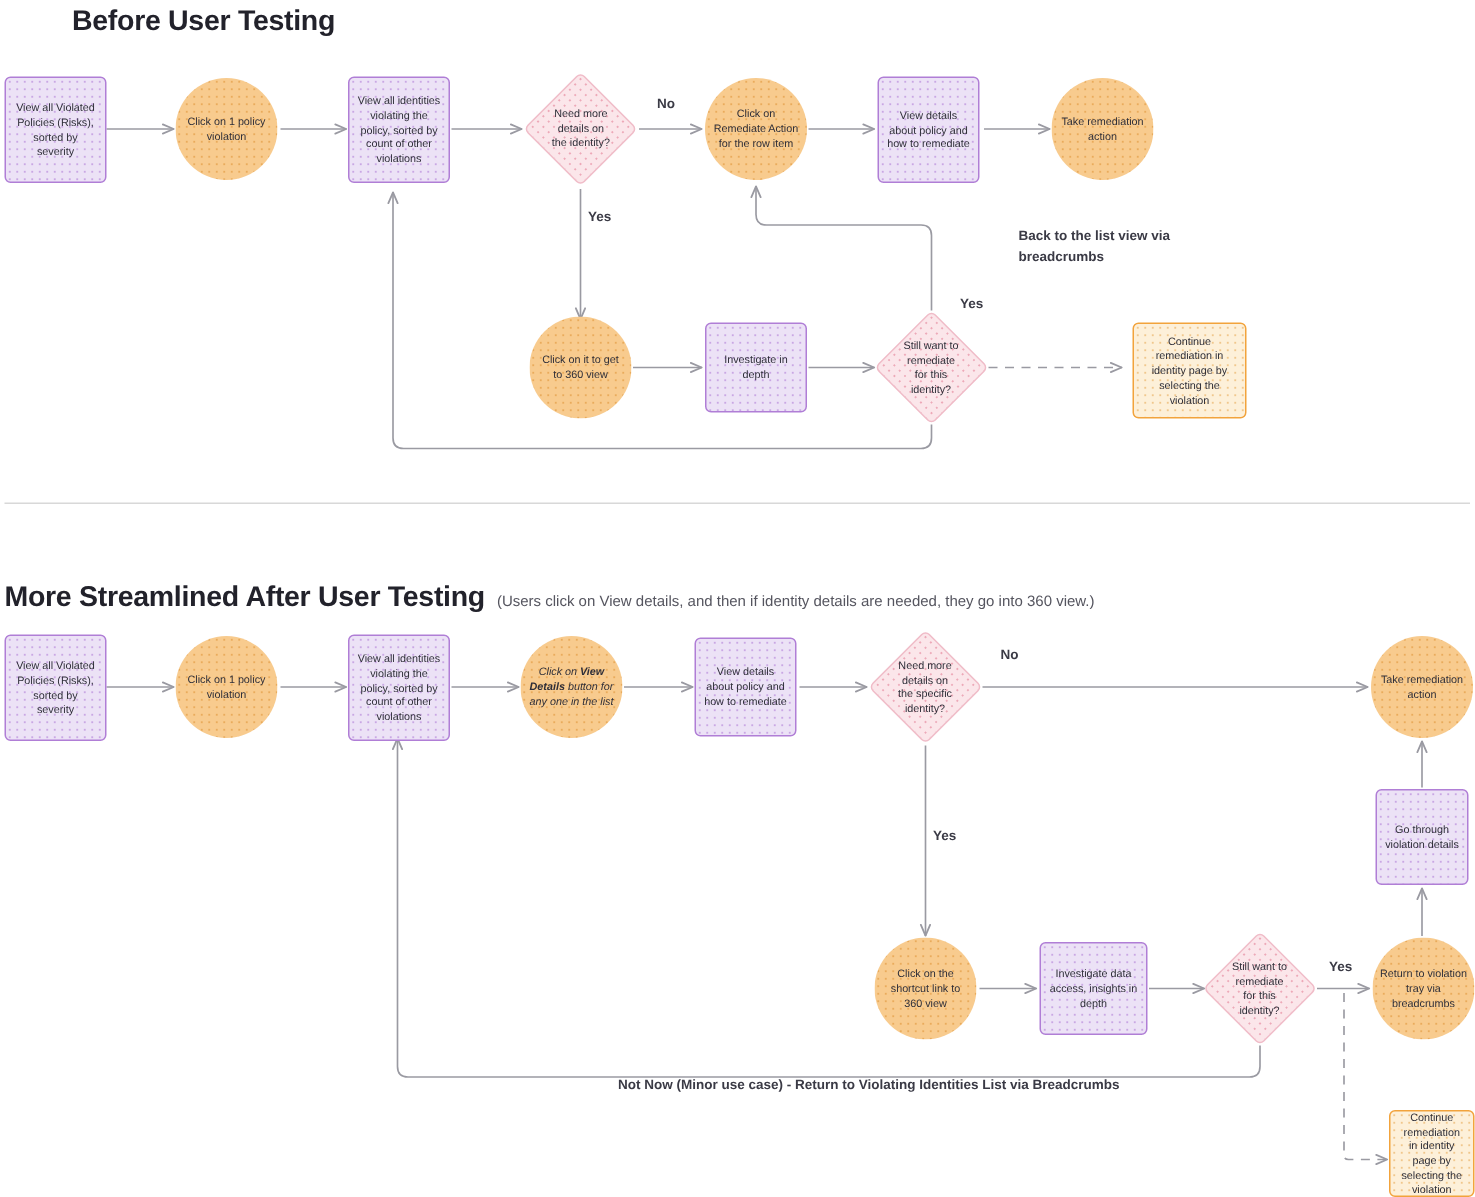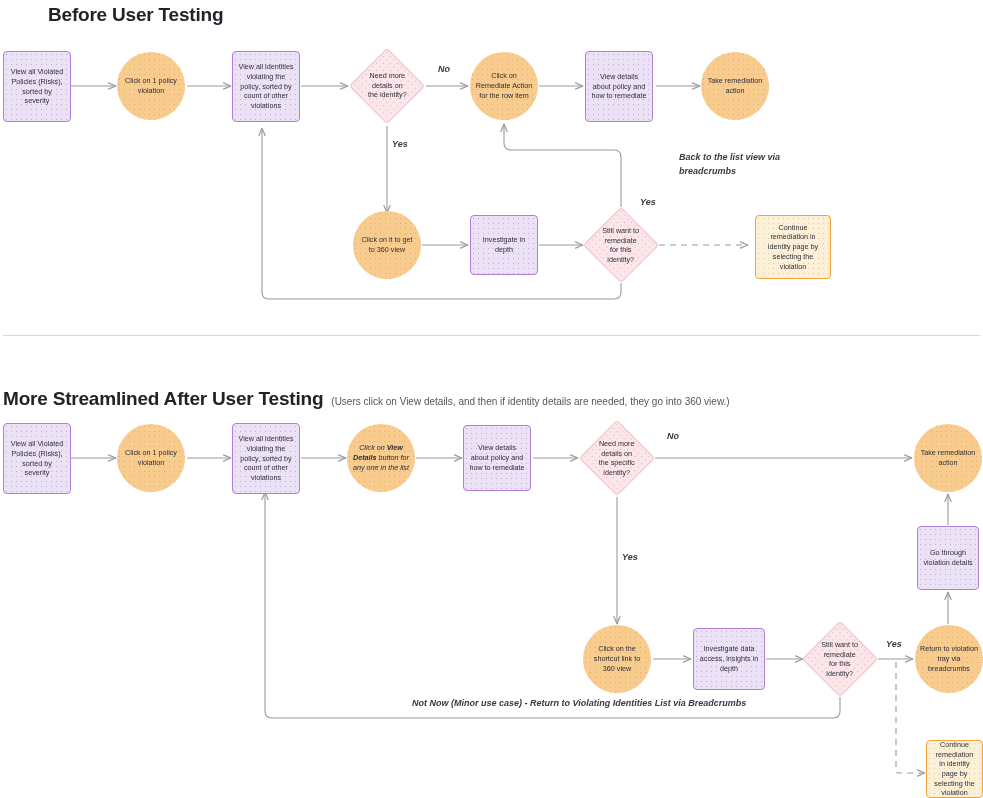--- a/index.html
+++ b/index.html
@@ -27,21 +27,21 @@
           background-size:5px 5px;}
   .diamond{background:#fbe6ea;border:1.4px solid #f0bcc8;
            background-image:radial-gradient(#eda9b8 .55px, transparent .6px);
            background-size:5px 5px;
            transform:rotate(45deg);border-radius:4px;}
   .diamond > span{transform:rotate(-45deg);width:110%;}
   .boxorange{border:1.6px solid #f2a33c;border-radius:4px;background:#fdf0d9;
              background-image:radial-gradient(#f0c78c .55px, transparent .6px);
              background-size:5px 5px;}
 
-  .elabel{position:absolute;font-size:9px;font-weight:700;color:#3a3a45;white-space:nowrap;font-style:italic;}
+  .elabel{position:absolute;font-size:9px;font-weight:700;color:#3a3a45;white-space:nowrap;}
   .elabel.multi{white-space:normal;line-height:1.5;}
 </style>
 </head>
 <body>
 
 <div class="canvas">
 
   <div class="h1" style="left:3px;top:4px;margin-left:45px;">
     <span>Before User Testing</span>
   </div>
@@ -202,15 +202,15 @@
     <span>Return to violation tray via breadcrumbs</span>
   </div>
 
   <div class="node boxorange" style="left:926px;top:740px;width:57px;height:58px;">
     <span>Continue remediation in identity page by selecting the violation</span>
   </div>
 
   <div class="elabel" style="left:667px;top:431px;">No</div>
   <div class="elabel" style="left:622px;top:552px;">Yes</div>
   <div class="elabel" style="left:886px;top:639px;">Yes</div>
-  <div class="elabel" style="left:412px;top:698px;">Not Now (Minor use case) - Return to Violating Identities List via Breadcrumbs</div>
+  <div class="elabel" style="left:412px;top:718px;">Not Now (Minor use case) - Return to Violating Identities List via Breadcrumbs</div>
 
 </div>
 
 </body></html>

